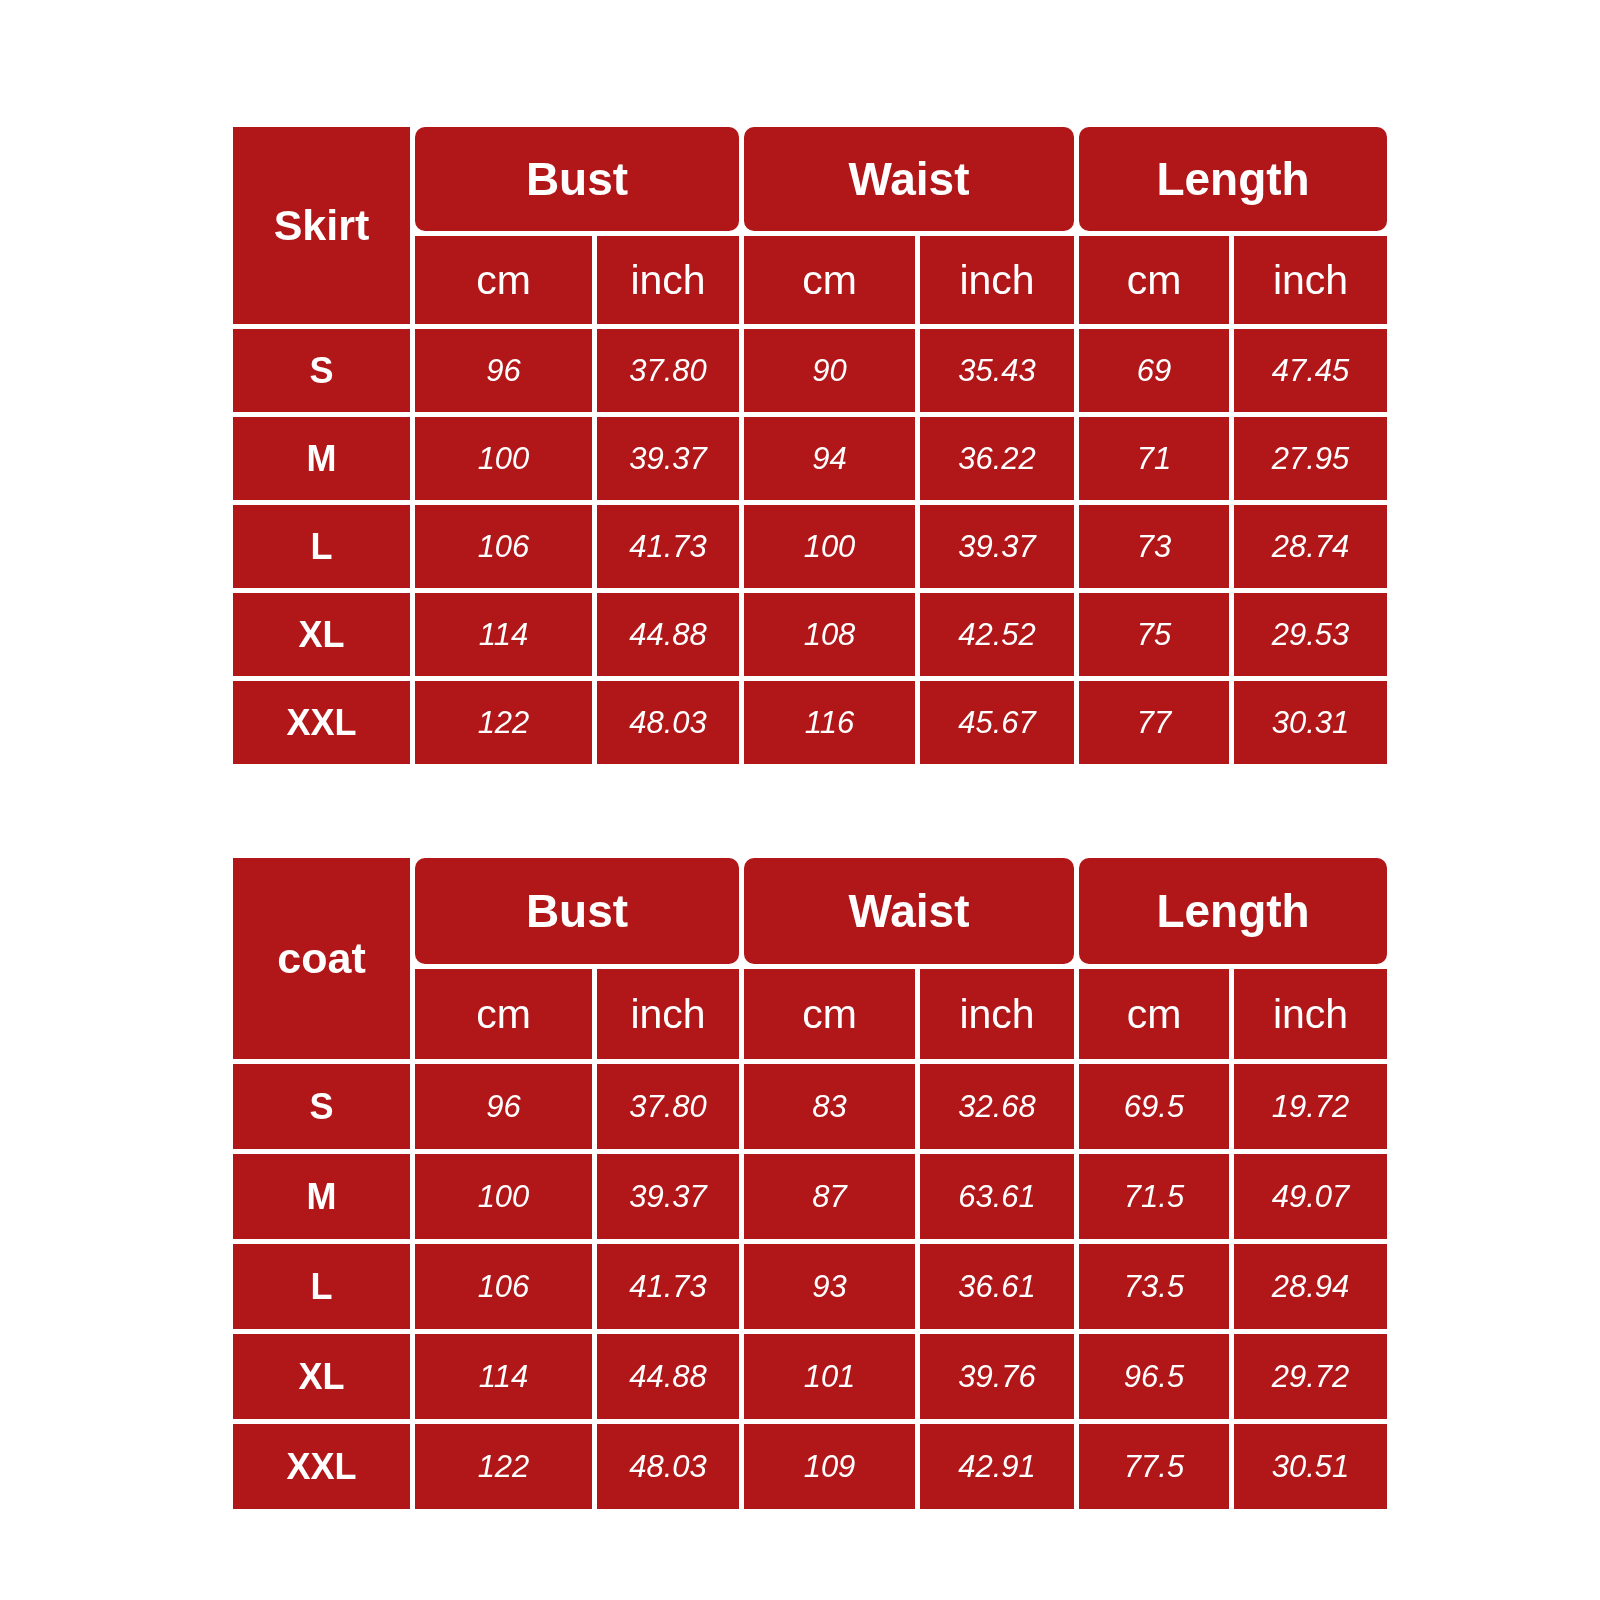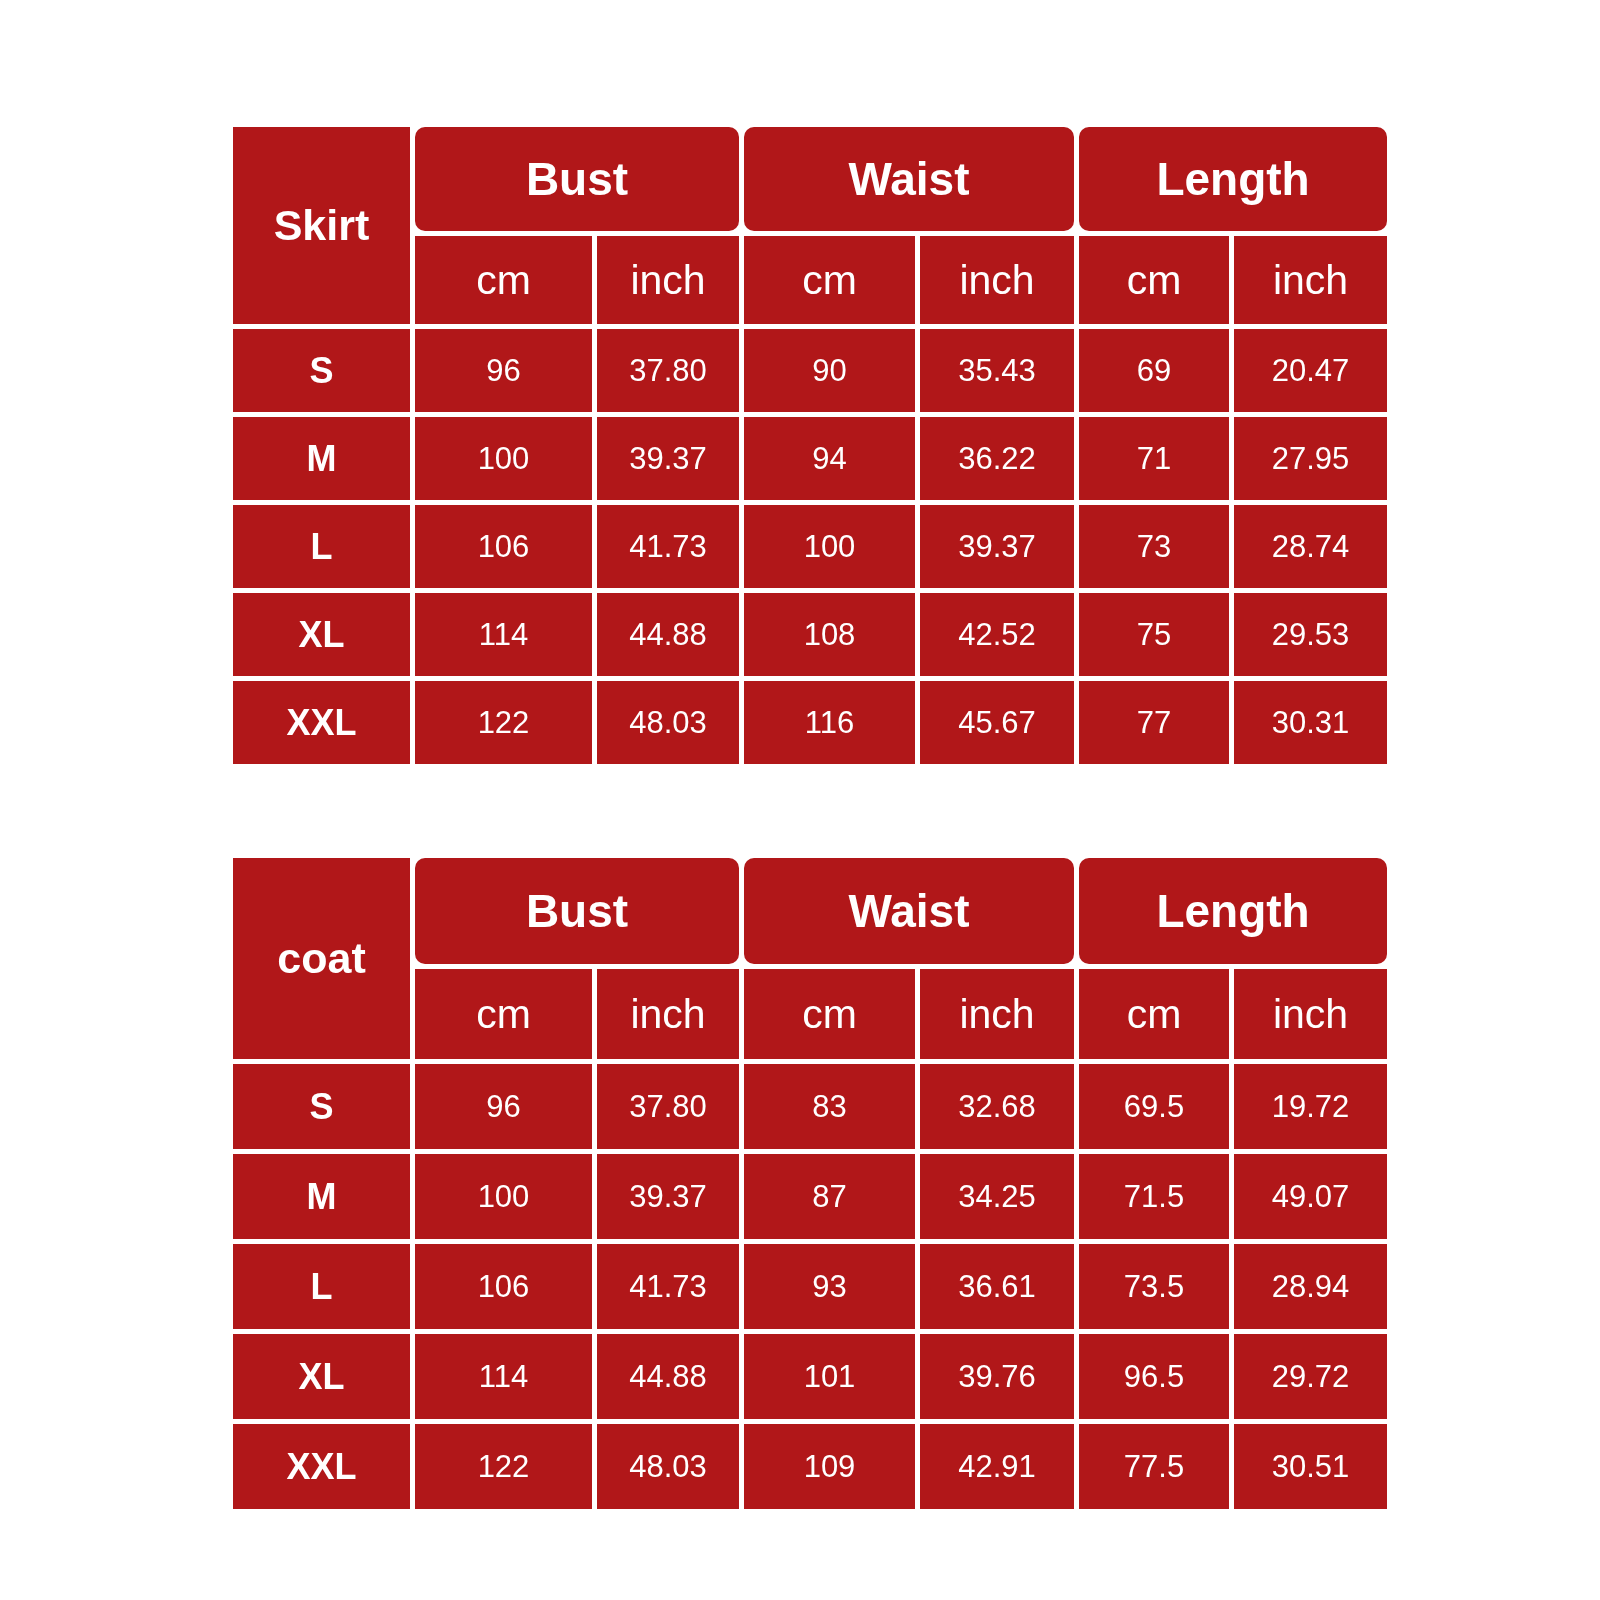--- a/index.html
+++ b/index.html
@@ -55,20 +55,21 @@
   }
   td.c-size {
     font-size: 36px;
     font-weight: bold;
     padding-bottom: 18px;
   }
   td.c-num {
     font-size: 31px;
     font-weight: normal;
     padding-top: 16px;
+    font-style: italic;
   }
 </style>
 </head>
 <body>
 
 <div class="canvas">
 
   <table class="size-table t1">
     <colgroup>
       <col style="width:177px">
@@ -94,21 +95,21 @@
       <td class="c-unit">cm</td>
       <td class="c-unit">inch</td>
     </tr>
     <tr class="r-data">
       <td class="c-size">S</td>
       <td class="c-num">96</td>
       <td class="c-num">37.80</td>
       <td class="c-num">90</td>
       <td class="c-num">35.43</td>
       <td class="c-num">69</td>
-      <td class="c-num">20.47</td>
+      <td class="c-num">47.45</td>
     </tr>
     <tr class="r-data">
       <td class="c-size">M</td>
       <td class="c-num">100</td>
       <td class="c-num">39.37</td>
       <td class="c-num">94</td>
       <td class="c-num">36.22</td>
       <td class="c-num">71</td>
       <td class="c-num">27.95</td>
     </tr>
@@ -174,21 +175,21 @@
       <td class="c-num">83</td>
       <td class="c-num">32.68</td>
       <td class="c-num">69.5</td>
       <td class="c-num">19.72</td>
     </tr>
     <tr class="r-data">
       <td class="c-size">M</td>
       <td class="c-num">100</td>
       <td class="c-num">39.37</td>
       <td class="c-num">87</td>
-      <td class="c-num">34.25</td>
+      <td class="c-num">63.61</td>
       <td class="c-num">71.5</td>
       <td class="c-num">49.07</td>
     </tr>
     <tr class="r-data">
       <td class="c-size">L</td>
       <td class="c-num">106</td>
       <td class="c-num">41.73</td>
       <td class="c-num">93</td>
       <td class="c-num">36.61</td>
       <td class="c-num">73.5</td>

